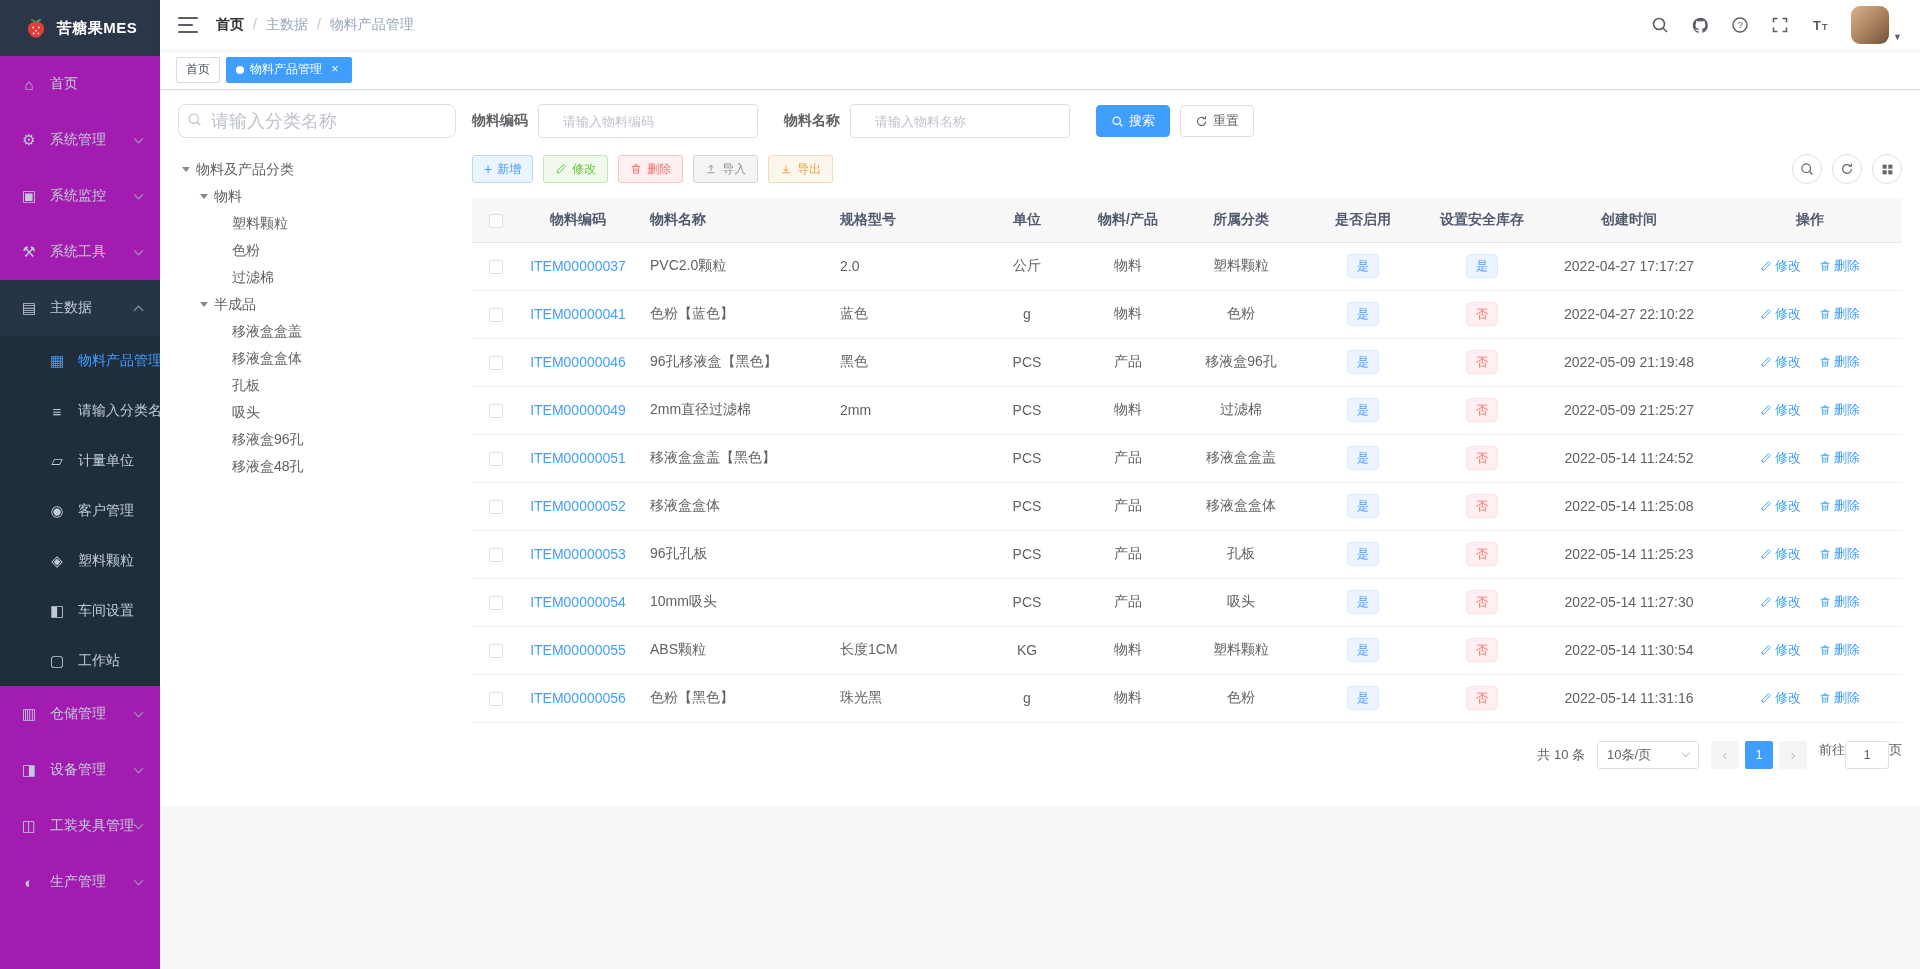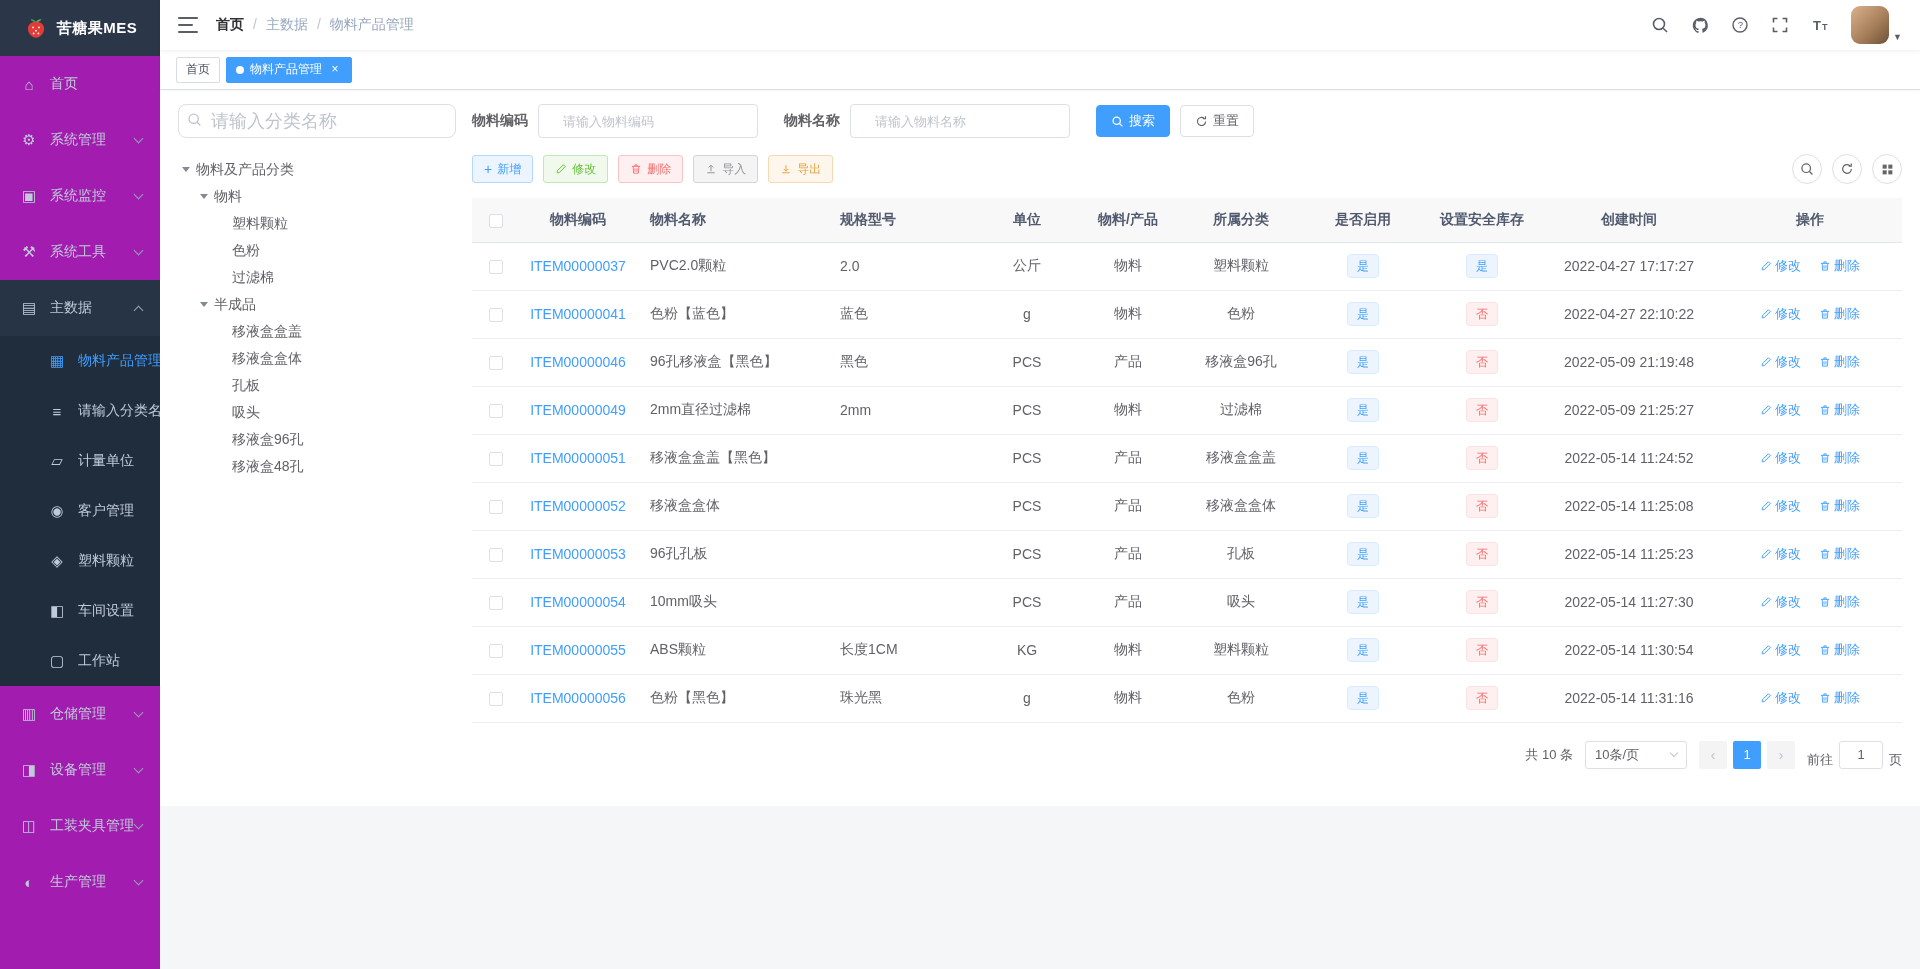--- a/index.html
+++ b/index.html
@@ -100,21 +100,21 @@
 
   
   .pagination{display:flex;align-items:center;justify-content:flex-end;margin-top:18px;gap:12px;font-size:13px;color:#606266}
   .page-size{width:102px;height:28px;border:1px solid #dcdfe6;border-radius:3px;display:flex;align-items:center;justify-content:space-between;padding:0 9px;background:#fff;cursor:pointer}
   .sel-arrow{width:6px;height:6px;border-right:1.3px solid #c0c4cc;border-bottom:1.3px solid #c0c4cc;transform:rotate(45deg);margin-top:-3px}
   .pager{display:flex;align-items:center;gap:6px}
   .pager-btn{min-width:28px;height:28px;border-radius:2px;background:#f4f4f5;display:flex;align-items:center;justify-content:center;font-size:15px;color:#c0c4cc;cursor:pointer}
   .pager-btn[data-active="true"]{background:#409eff;color:#fff;font-size:13px}
   .pager-prev::before{content:"‹"}
   .pager-next::before{content:"›"}
-  .goto{display:flex;align-items:flex-end;gap:6px}
+  .goto{display:flex;align-items:flex-start;}
   .goto-input{width:44px;height:28px;border:1px solid #dcdfe6;border-radius:3px;text-align:center;font-size:13px;color:#606266;outline:none}
   svg{display:block}
 </style>
 </head>
 <body>
 
 <aside class="sidebar">
   <div class="logo">
     <svg width="26" height="26" viewBox="0 0 24 24">
       <path d="M12 21c-4 0-7.5-4.2-7.5-8.5C4.5 8.5 7.8 6.2 12 6.2s7.5 2.3 7.5 6.3C19.5 16.8 16 21 12 21z" fill="#e23c39"></path>

